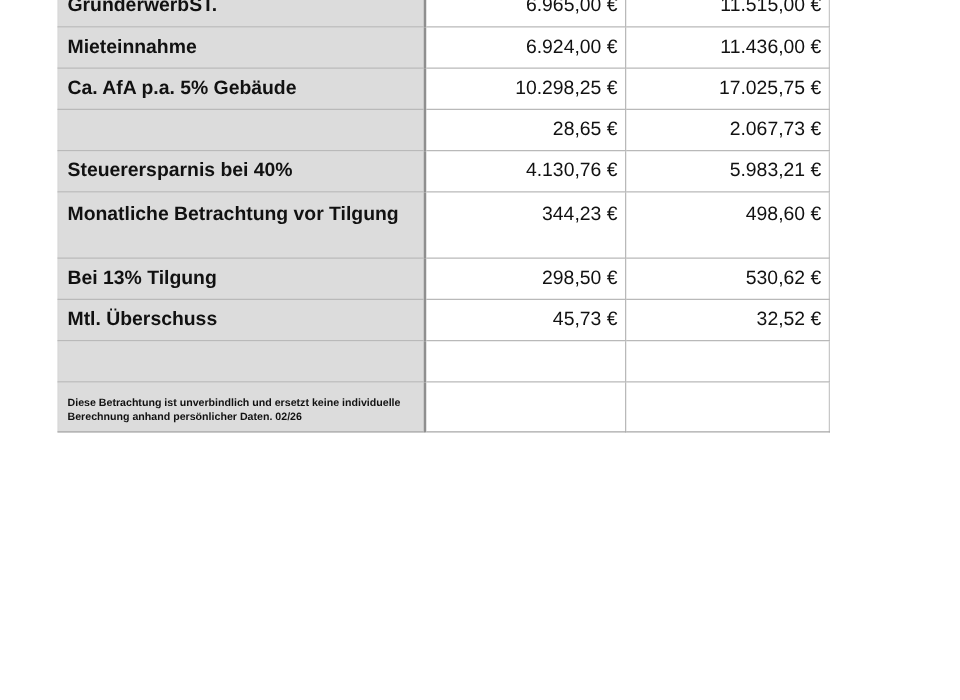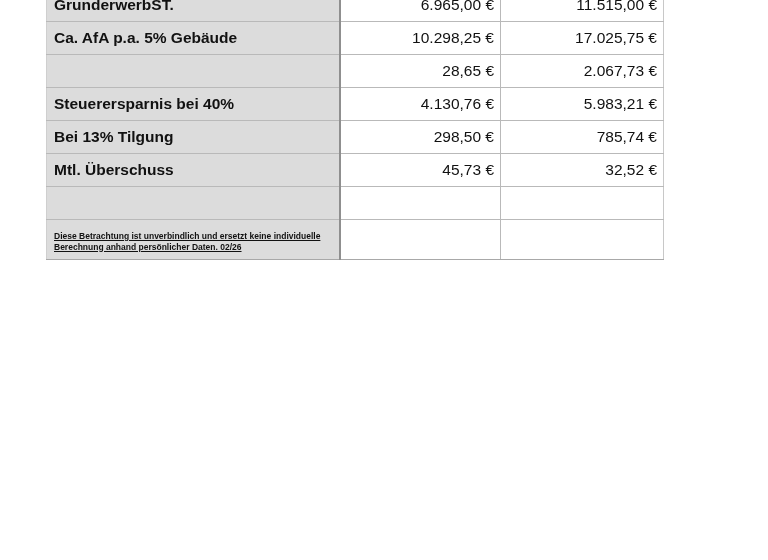--- a/index.html
+++ b/index.html
@@ -69,21 +69,20 @@
     .calc-table tr.bold td.val {
       font-weight: normal;
     }
     .calc-table tr.note td {
       height: 35px;
     }
     .calc-table tr.note td.label {
       font-size: 8.5px;
       line-height: 11px;
       padding-top: 4px;
-      text-decoration: underline;
     }
     .calc-table tr.last td {
       border-bottom: 1px solid #a8a8a8;
     }
   </style>
 </head>
 <body>
 
 <table class="calc-table">
   <colgroup>
@@ -91,38 +90,48 @@
     <col class="c-v1">
     <col class="c-v2">
   </colgroup>
   <tbody>
     <tr>
       <td class="label">GrunderwerbST.</td>
       <td class="val v1">6.965,00 €</td>
       <td class="val v2">11.515,00 €</td>
     </tr>
     <tr>
+      <td class="label">Mieteinnahme</td>
+      <td class="val v1">6.924,00 €</td>
+      <td class="val v2">11.436,00 €</td>
+    </tr>
+    <tr>
       <td class="label">Ca. AfA p.a. 5% Gebäude</td>
       <td class="val v1">10.298,25 €</td>
       <td class="val v2">17.025,75 €</td>
     </tr>
     <tr>
       <td class="label"></td>
       <td class="val v1">28,65 €</td>
       <td class="val v2">2.067,73 €</td>
     </tr>
     <tr>
       <td class="label">Steuerersparnis bei 40%</td>
       <td class="val v1">4.130,76 €</td>
       <td class="val v2">5.983,21 €</td>
     </tr>
+    <tr class="tall">
+      <td class="label">Monatliche Betrachtung vor Tilgung</td>
+      <td class="val v1">344,23 €</td>
+      <td class="val v2">498,60 €</td>
+    </tr>
     <tr>
       <td class="label">Bei 13% Tilgung</td>
       <td class="val v1">298,50 €</td>
-      <td class="val v2">785,74 €</td>
+      <td class="val v2">530,62 €</td>
     </tr>
     <tr class="bold">
       <td class="label">Mtl. Überschuss</td>
       <td class="val v1">45,73 €</td>
       <td class="val v2">32,52 €</td>
     </tr>
     <tr>
       <td class="label"></td>
       <td class="val v1"></td>
       <td class="val v2"></td>

